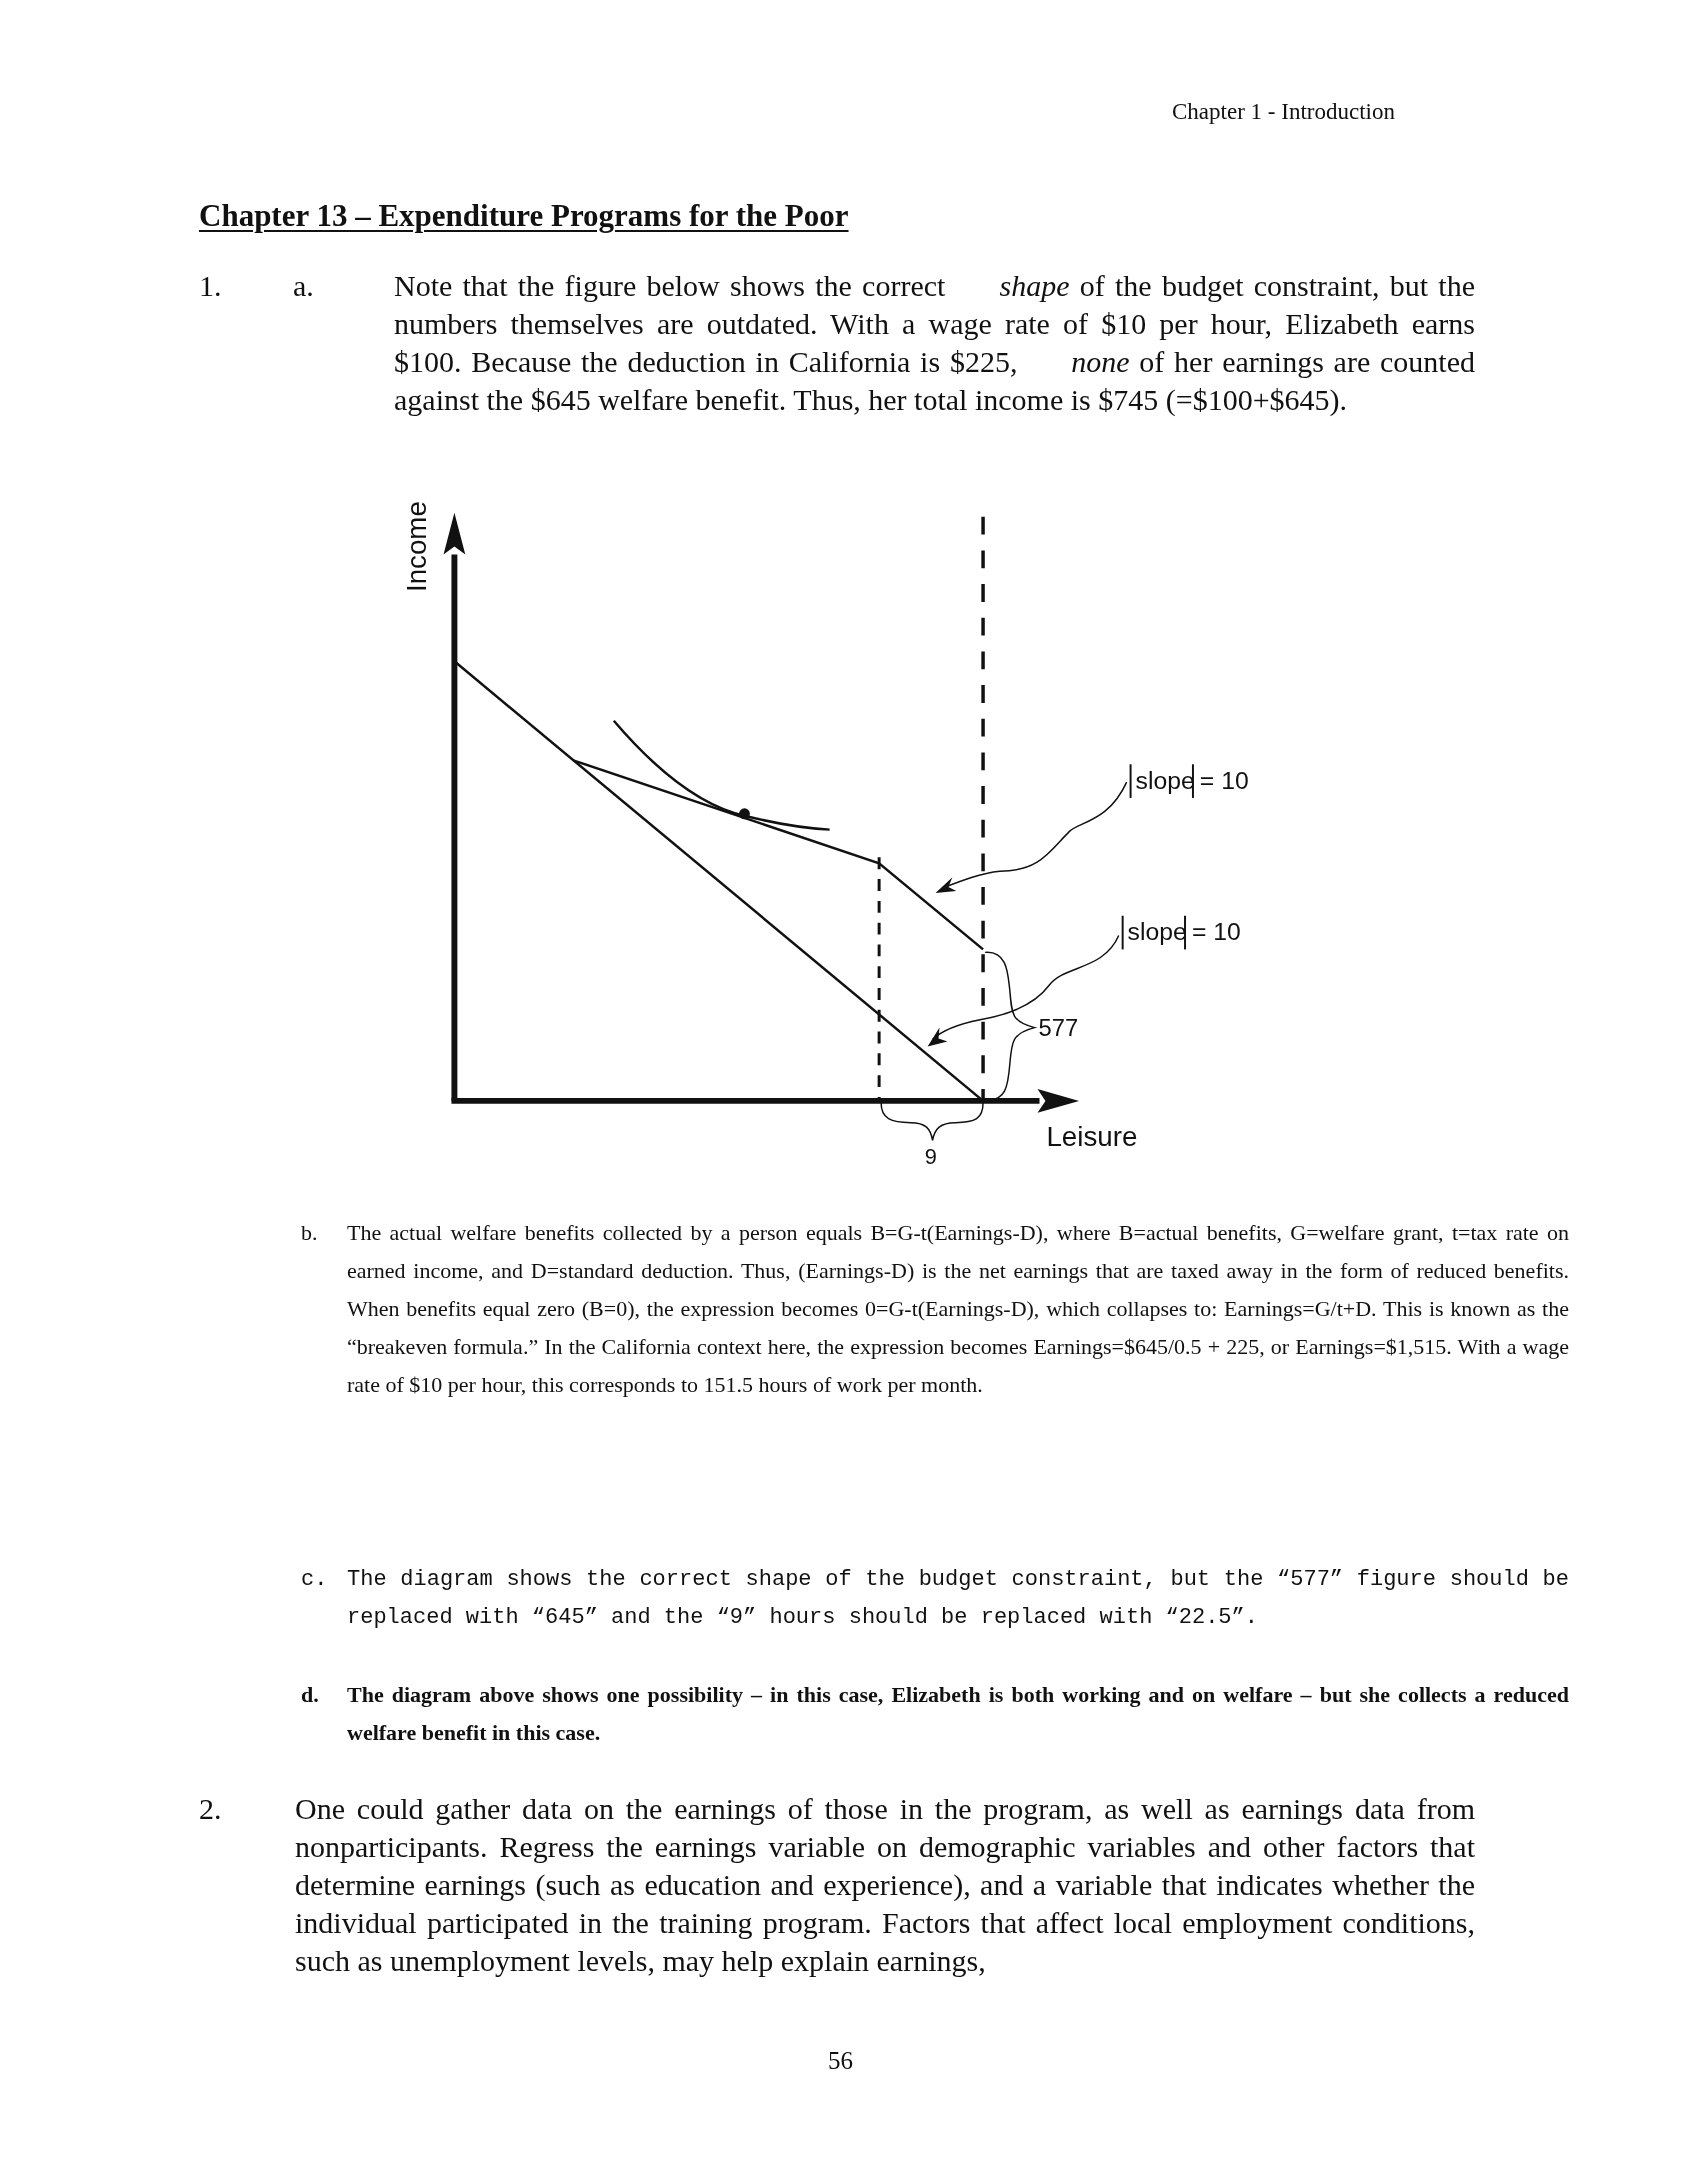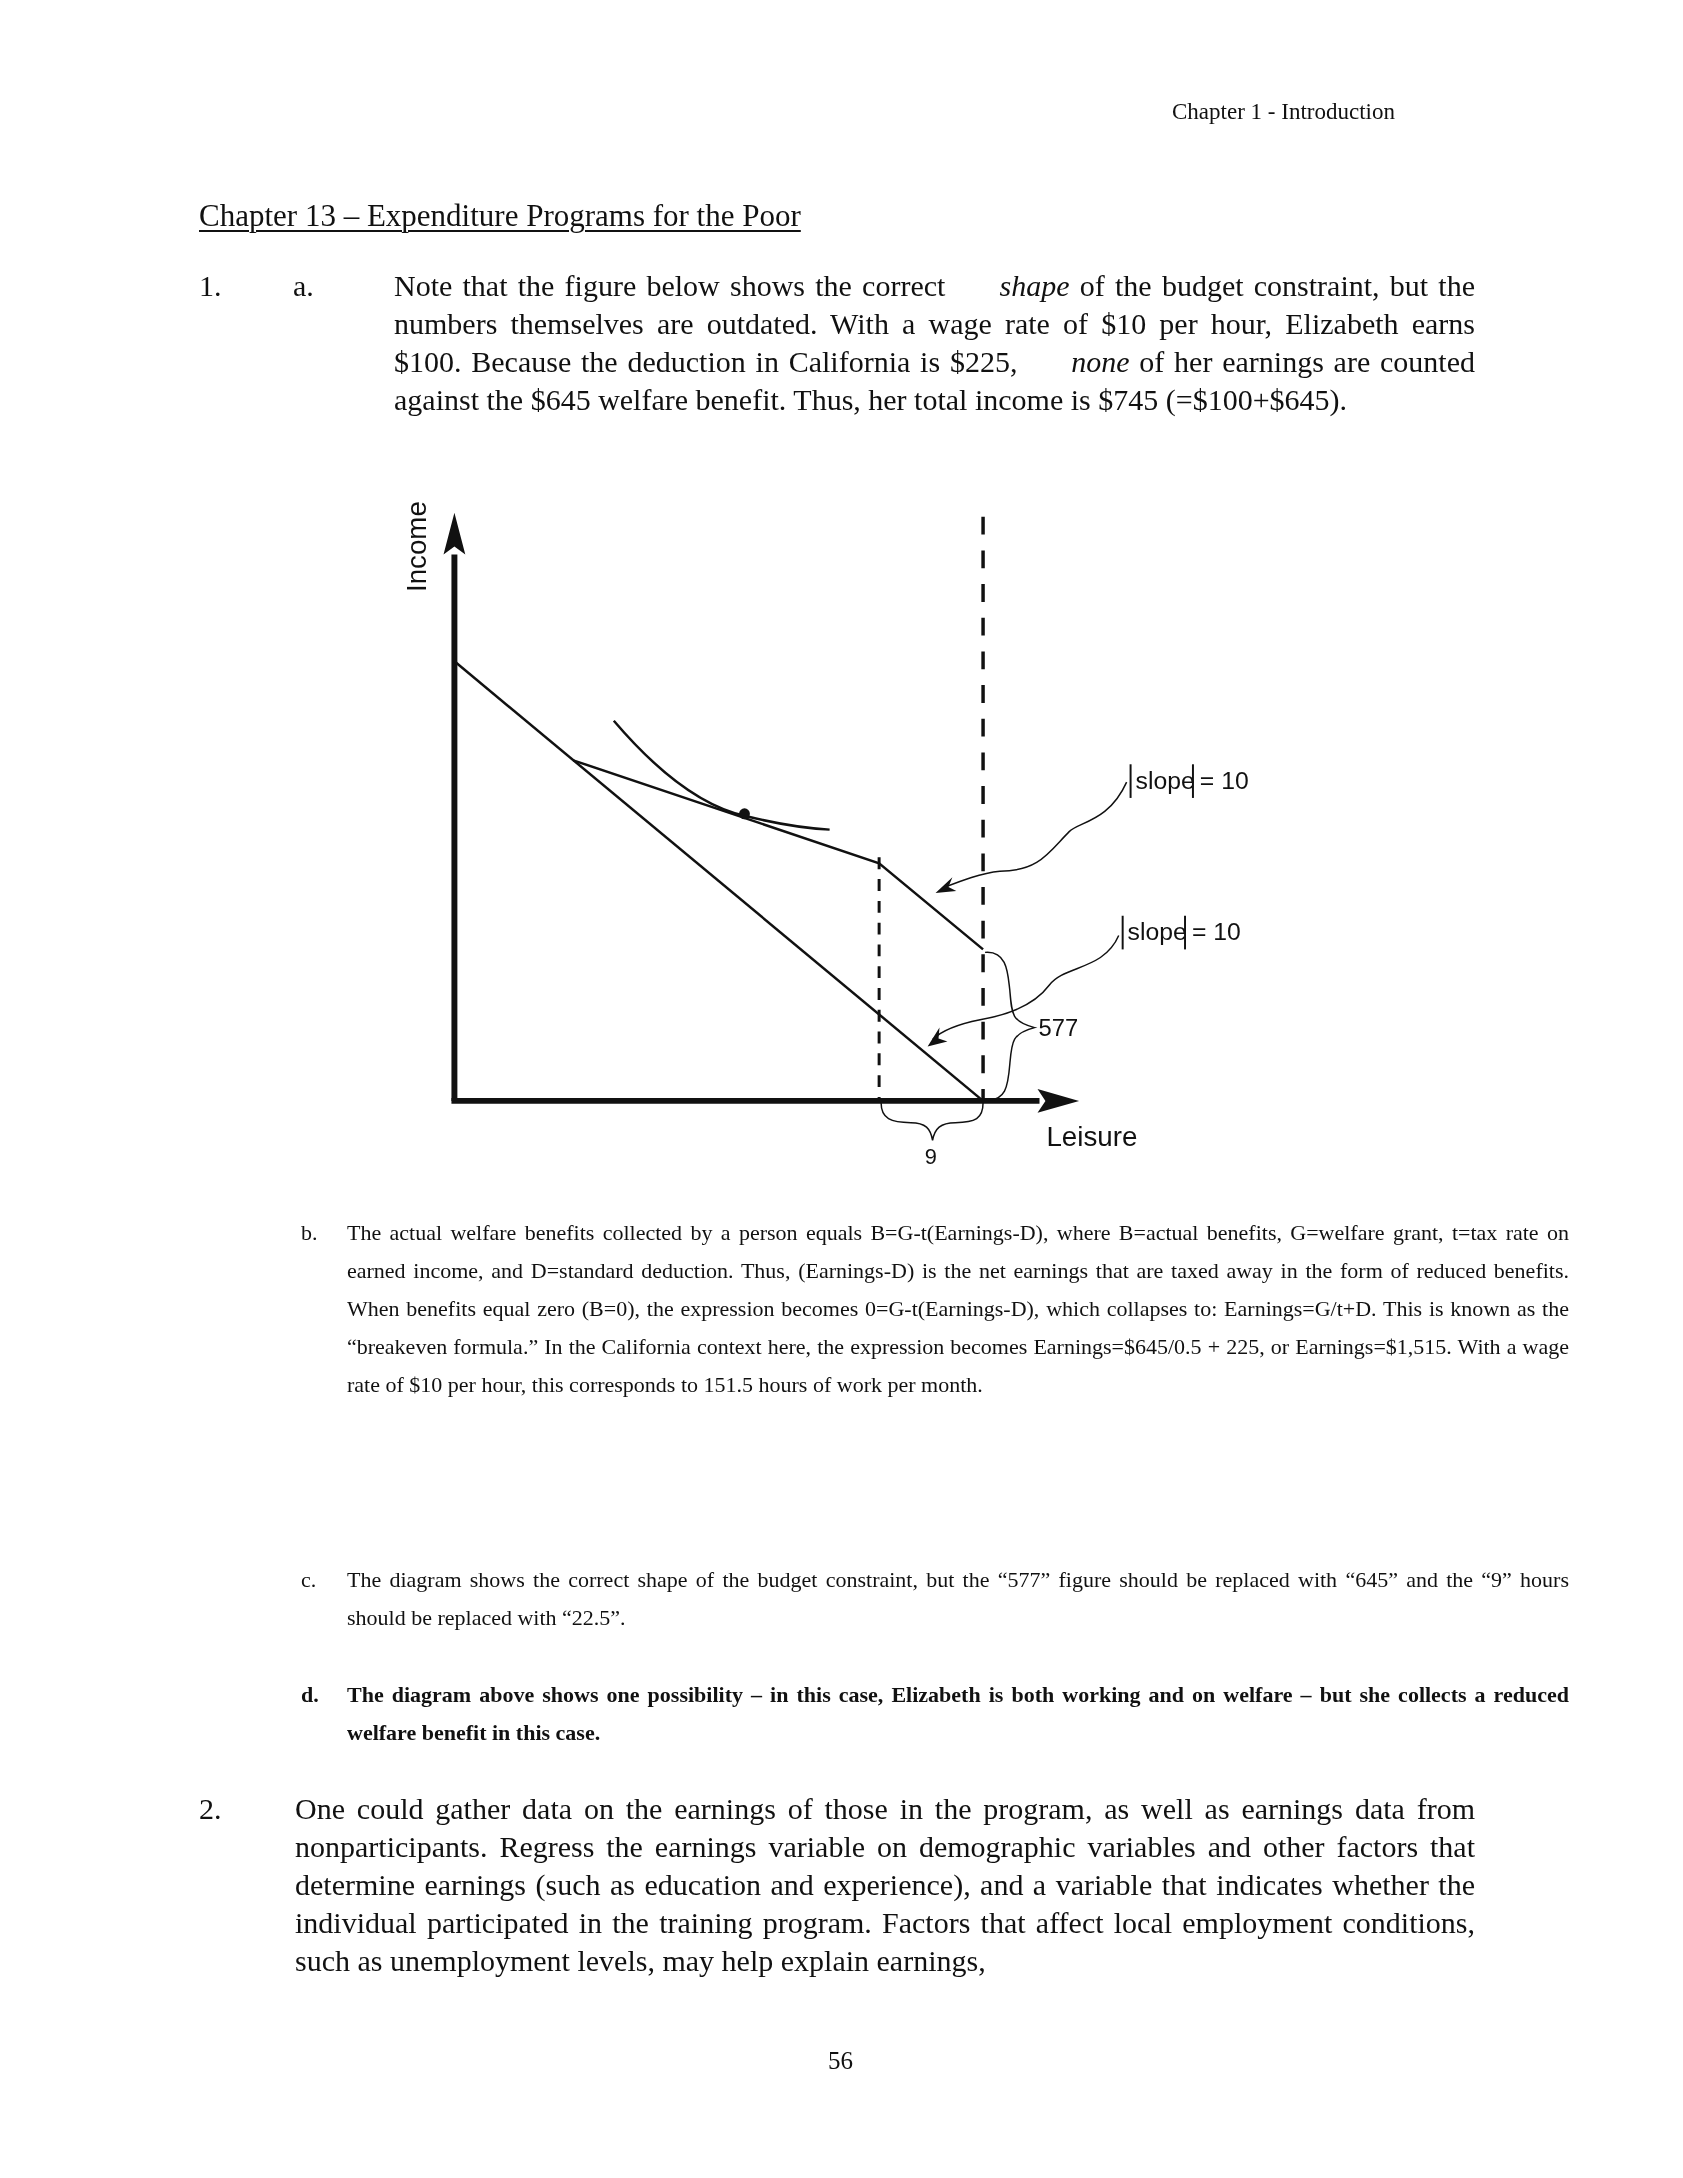--- a/index.html
+++ b/index.html
@@ -1,19 +1,19 @@
 <!DOCTYPE html>
 <html><head>
 <meta charset="utf-8">
 <style>
   html, body { margin: 0; padding: 0; background: #ffffff; }
   body { width: 1683px; height: 2178px; position: relative; overflow: hidden;
          font-family: "Liberation Serif", "DejaVu Serif", serif; color: #111; }
   .running-header { position: absolute; top: 99px; left: 1172px; font-size: 23px; }
-  .chapter-title { position: absolute; top: 198px; left: 199px; font-size: 31px; font-weight: normal; text-decoration: underline; text-decoration-thickness: 2px; text-underline-offset: 4px; }
+  .chapter-title { position: absolute; top: 198px; left: 199px; font-size: 31px; font-weight: bold; text-decoration: underline; text-decoration-thickness: 2px; text-underline-offset: 4px; }
   .qnum { position: absolute; font-size: 30px; }
   .sublabel { position: absolute; font-size: 30px; }
   .para { position: absolute; font-size: 30px; line-height: 38px; text-align: justify; text-align-last: left; }
   .para em { font-style: italic; margin-left: 44px; }
   .hanging { position: absolute; font-size: 22px; line-height: 38px; text-align: justify; text-align-last: left; padding-left: 94px; text-indent: -46px; }
   .hanging .lbl { display: inline-block; width: 46px; text-indent: 0; }
   .page-number { position: absolute; top: 2047px; left: 828px; font-size: 25px; }
   svg.diagram { position: absolute; left: 0; top: 0; }
   .sans { font-family: "Liberation Sans", "DejaVu Sans", sans-serif; }
 </style>
@@ -82,21 +82,21 @@
     <text class="sans" x="1139" y="950" font-size="25" fill="#111">slope</text>
     <line x1="1197" y1="925" x2="1197" y2="959" stroke="#111" stroke-width="2"></line>
     <text class="sans" x="1204" y="950" font-size="25" fill="#111">= 10</text>
   </g>
   <text class="sans" x="1049" y="1046" font-size="24" fill="#111">577</text>
   <text class="sans" x="934" y="1176" font-size="22" fill="#111">9</text>
 </svg>
 
 <div class="hanging" style="top:1214px; left:253px; width:1222px;"><span class="lbl">b.</span><span>The actual welfare benefits collected by a person equals B=G-t(Earnings-D), where B=actual benefits, G=welfare grant, t=tax rate on earned income, and D=standard deduction.  Thus, (Earnings-D) is the net earnings that are taxed away in the form of reduced benefits.  When benefits equal zero (B=0), the expression becomes 0=G-t(Earnings-D), which collapses to: Earnings=G/t+D.  This is known as the “breakeven formula.”  In the California context here, the expression becomes Earnings=$645/0.5 + 225, or Earnings=$1,515.  With a wage rate of $10 per hour, this corresponds to 151.5 hours of work per month.</span></div>
 
-<div class="hanging" style="top:1561px; left:253px; width:1222px;"><span class="lbl">c.</span><span>The diagram shows the correct shape of the budget constraint, but the “577” figure should be replaced with “645” and the “9” hours should be replaced with “22.5”.</span></div>
+<div class="hanging" style="top:1561px; left:253px; width:1222px;font-family:Liberation Mono, monospace;"><span class="lbl">c.</span><span>The diagram shows the correct shape of the budget constraint, but the “577” figure should be replaced with “645” and the “9” hours should be replaced with “22.5”.</span></div>
 
 <div class="hanging" style="top:1676px; left:253px; width:1222px;font-weight:bold;"><span class="lbl">d.</span><span>The diagram above shows one possibility – in this case, Elizabeth is both working and on welfare – but she collects a reduced welfare benefit in this case.</span></div>
 
 <div class="qnum" style="top:1792px; left:199px;">2.</div>
 <div class="para" style="top:1790px; left:295px; width:1180px;">One could gather data on the earnings of those in the program, as well as earnings data from nonparticipants.  Regress the earnings variable on demographic variables and other factors that determine earnings (such as education and experience), and a variable that indicates whether the individual participated in the training program.  Factors that affect local employment conditions, such as unemployment levels, may help explain earnings,</div>
 
 <div class="page-number">56</div>
 
 
 </body></html>

